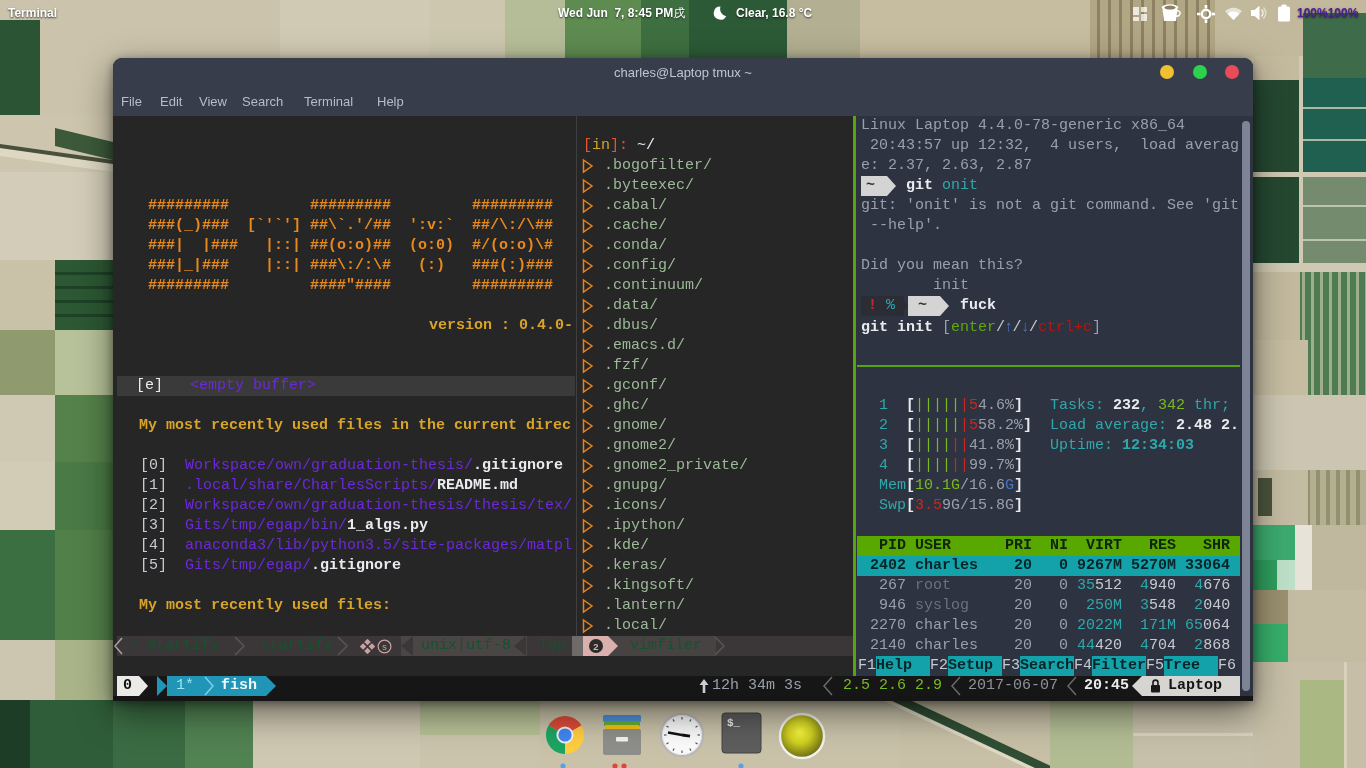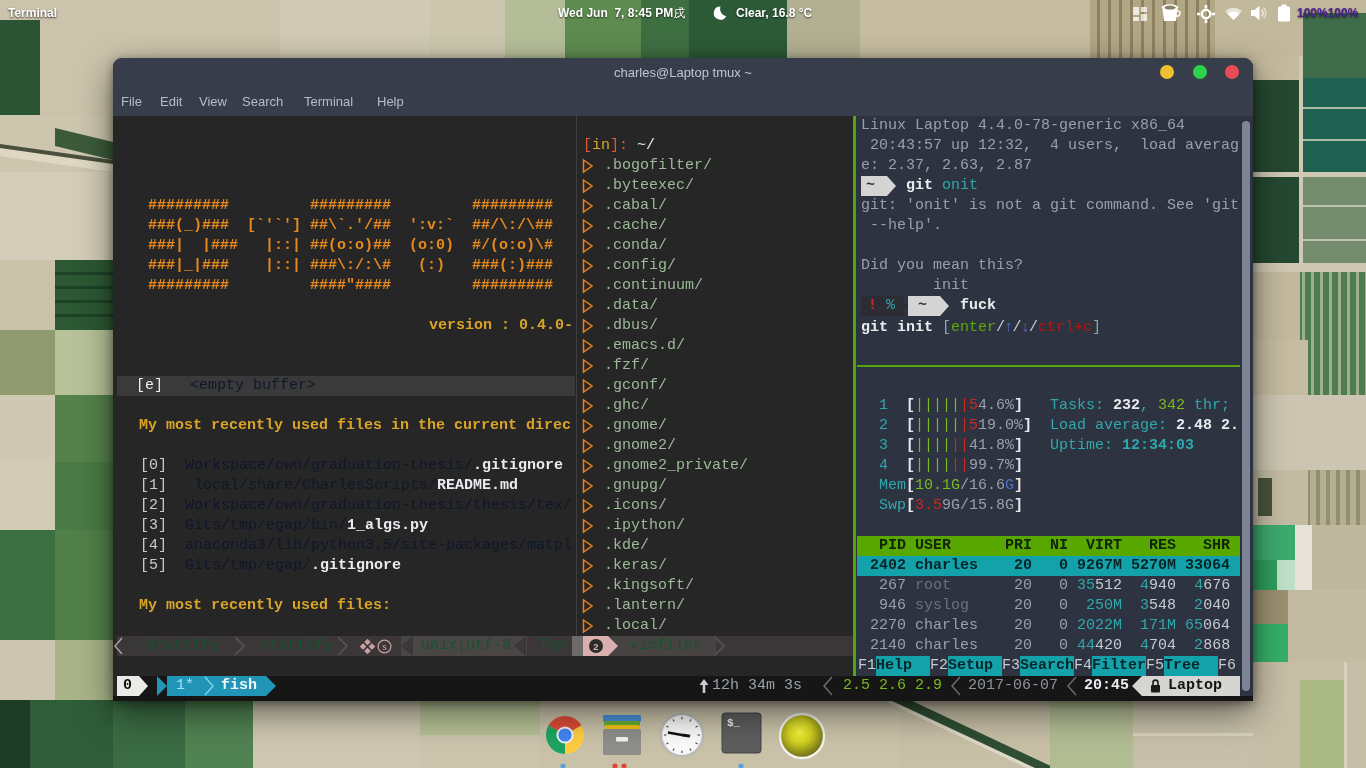--- a/index.html
+++ b/index.html
@@ -1,19 +1,19 @@
 <!DOCTYPE html>
 <html><head><meta charset="utf-8">
 <style>
 html,body{margin:0;padding:0;width:1366px;height:768px;overflow:hidden;background:#c7bfa6}
 #page{position:absolute;left:0;top:0;width:1366px;height:768px;overflow:hidden;
  font-family:"Liberation Sans",sans-serif}
 .t{position:absolute;font:15px/20px "Liberation Mono",monospace;white-space:pre;height:20px}
 .t b{font-weight:bold}
-.g1{color:#0f172a}.g2{color:#99a0ac}.wh{color:#e9ebef}.or{color:#e9891d}.gd{color:#d9a427}
+.g1{color:#6d28d9}.g2{color:#99a0ac}.wh{color:#e9ebef}.or{color:#e9891d}.gd{color:#d9a427}
 .cy{color:#2fa8ac}.gn{color:#79ba1e}.rd{color:#c92820}.bl{color:#4a74c8}.sg{color:#9cba97}
 .pk{color:#14532d}.dkg{color:#6a7180}.lt{color:#c6cbd2}
 .abs{position:absolute}
 .ar{font-family:"Liberation Sans",sans-serif}
 .arr{position:absolute;width:0;height:0;border-top:10px solid transparent;border-bottom:10px solid transparent}
 </style></head>
 <body>
 <div id="page">
 
 <svg class="abs" style="left:0;top:0" width="1366" height="768" viewBox="0 0 1366 768">
@@ -380,21 +380,21 @@
 <div class="abs" style="left:861px;top:296px;width:43px;height:20px;background:#2c2c34"></div>
 <div class="abs" style="left:908px;top:296px;width:32px;height:20px;background:#d4d4d4"></div>
 <div class="abs arr" style="left:899px;top:296px;border-left:9px solid #2c2c34"></div>
 <div class="abs arr" style="left:940px;top:296px;border-left:9px solid #d4d4d4"></div>
 <div class="t" style="left:868px;top:296px"><b class="rd">!</b> <span class="cy">%</span></div>
 <div class="t" style="left:918px;top:296px"><b style="color:#333">~</b></div>
 <div class="t" style="left:960px;top:296px"><b class="wh">fuck</b></div>
 <div class="t" style="left:861px;top:316px"><b class="wh">git init </b><span class="g2">[</span><span style="color:#5fa80a">enter</span><span class="lt">/</span><span class="bl ar">↑</span><span class="lt">/</span><span class="bl ar">↓</span><span class="lt">/</span><span style="color:#b41711">ctrl+c</span><span class="g2">]</span></div>
 
 <div class="t" style="left:879px;top:396px"><span class="cy">1</span>  <b class="wh">[</b><span class="gn">|||||</span><span class="rd">|5</span><span class="g2">4.6%</span><b class="wh">]</b></div>
-<div class="t" style="left:879px;top:416px"><span class="cy">2</span>  <b class="wh">[</b><span class="gn">|||||</span><span class="rd">|5</span><span class="g2">19.0%</span><b class="wh">]</b></div>
+<div class="t" style="left:879px;top:416px"><span class="cy">2</span>  <b class="wh">[</b><span class="gn">|||||</span><span class="rd">|5</span><span class="g2">58.2%</span><b class="wh">]</b></div>
 <div class="t" style="left:879px;top:436px"><span class="cy">3</span>  <b class="wh">[</b><span class="gn">||||</span><span class="rd">||</span><span class="g2">41.8%</span><b class="wh">]</b></div>
 <div class="t" style="left:879px;top:456px"><span class="cy">4</span>  <b class="wh">[</b><span class="gn">||||</span><span class="rd">||</span><span class="g2">99.7%</span><b class="wh">]</b></div>
 <div class="t" style="left:879px;top:476px"><span class="cy">Mem</span><b class="wh">[</b><span class="gn">10.1G</span><span class="g2">/16.6</span><span class="bl">G</span><b class="wh">]</b></div>
 <div class="t" style="left:879px;top:496px"><span class="cy">Swp</span><b class="wh">[</b><span class="rd">3.5</span><span class="g2">9G/15.8G</span><b class="wh">]</b></div>
 <div class="t" style="left:1050px;top:396px"><span class="cy">Tasks: </span><b class="wh">232</b><span class="cy">, </span><span class="gn">342</span><span class="cy"> thr;</span></div>
 <div class="t" style="left:1050px;top:416px"><span class="cy">Load average: </span><b class="wh">2.48 2.</b></div>
 <div class="t" style="left:1050px;top:436px"><span class="cy">Uptime: </span><b class="cy">12:34:03</b></div>
 
 <div class="abs" style="left:857px;top:536px;width:383px;height:20px;background:#58a800"></div>
 <div class="t" style="left:861px;top:536px;color:#11250b"><b>  PID USER      PRI  NI  VIRT   RES   SHR</b></div>

